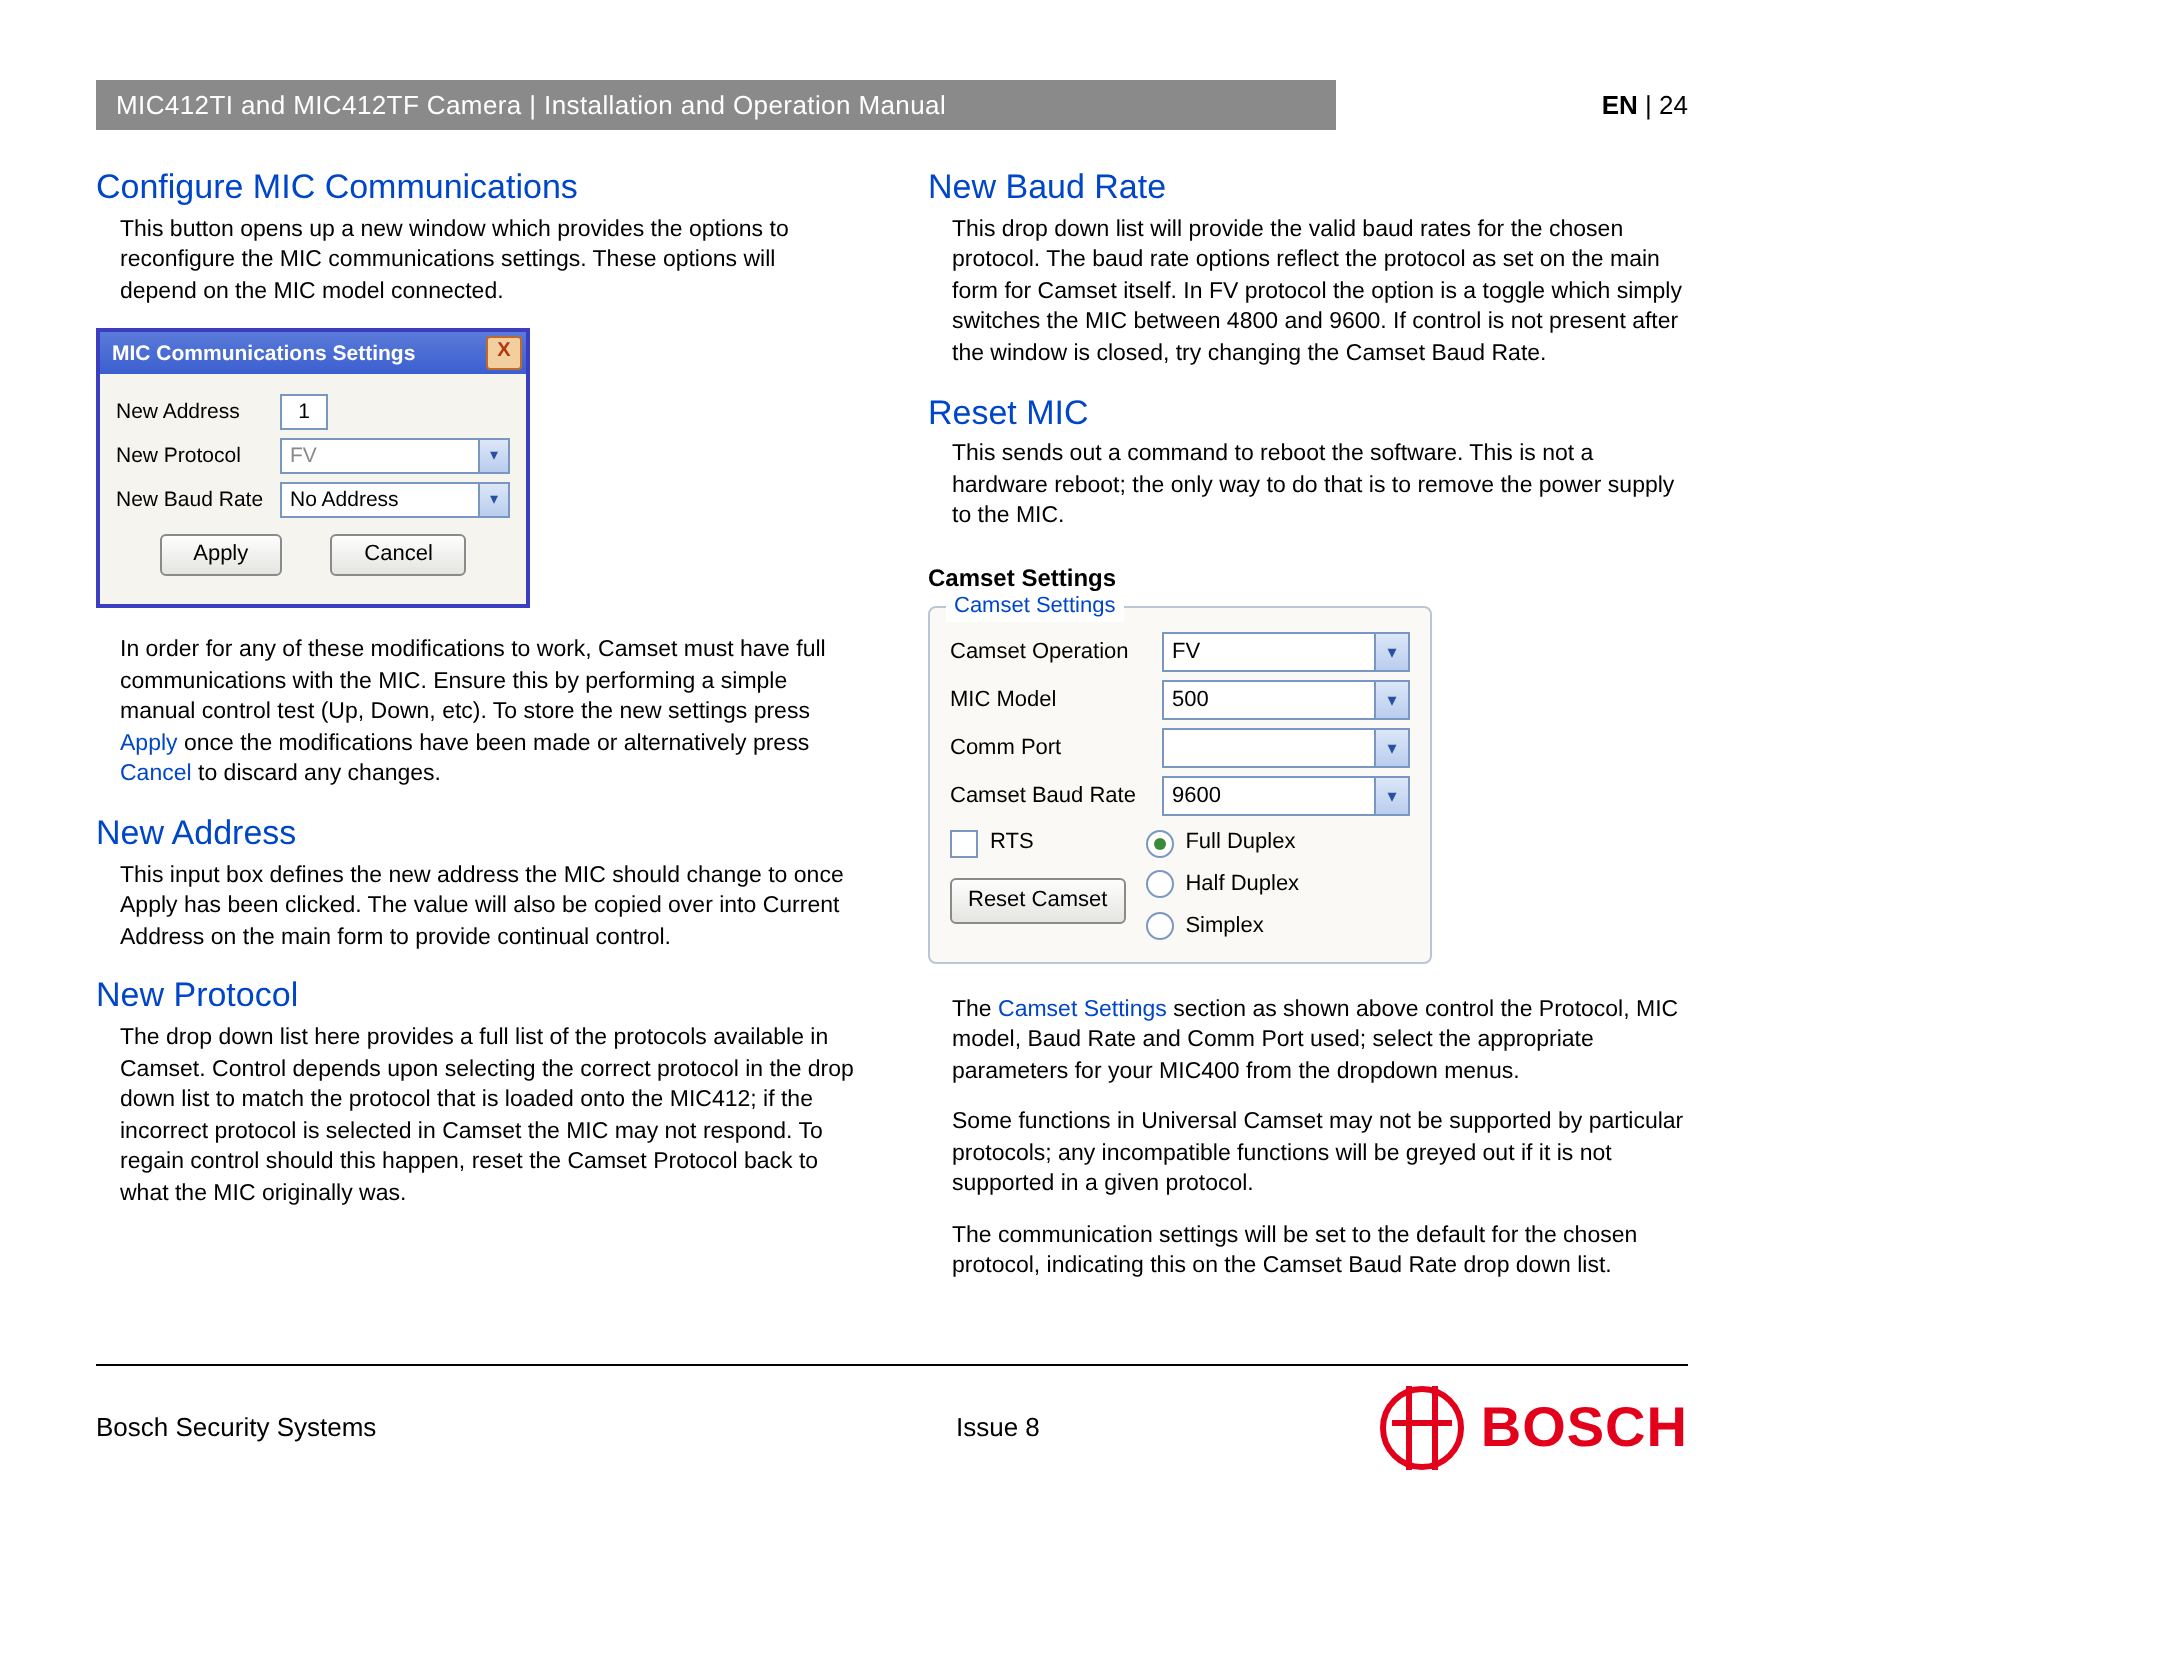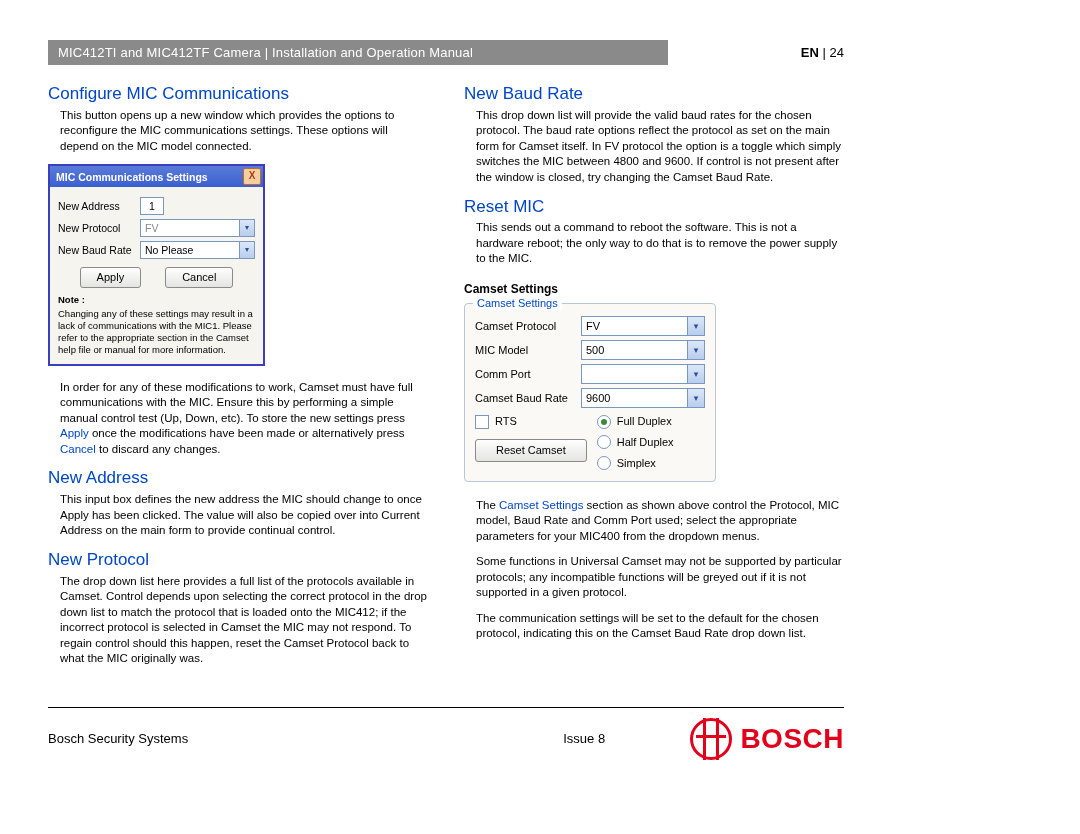--- a/index.html
+++ b/index.html
@@ -34,29 +34,29 @@
   .gbox{border:1px solid #b9c6d8;border-radius:4px;width:230px;padding:8px 10px 10px 10px;margin:4px 0 16px 0;position:relative;background:#faf9f5;font-size:11px;}
   .gbox-title{position:absolute;top:-8px;left:8px;background:#fff;padding:0 4px;color:#0046c8;font-size:11px;}
   .g-row{display:flex;align-items:center;margin:4px 0;}
   .g-row label{width:106px;}
   .g-combo{flex:1;border:1px solid #7a97c2;background:#fff;height:20px;display:flex;align-items:center;justify-content:space-between;padding-left:4px;box-sizing:border-box;}
   .g-combo .cb{width:16px;height:18px;background:linear-gradient(#dce7f7,#b9cdee);border-left:1px solid #7a97c2;display:flex;align-items:center;justify-content:center;color:#2a4fa0;font-size:9px;}
   .g-bottom{display:flex;align-items:flex-start;margin-top:6px;gap:10px;}
   .g-left{display:flex;flex-direction:column;gap:10px;}
   .g-chk{display:flex;align-items:center;gap:6px;}
   .chkbox{width:12px;height:12px;border:1px solid #7a97c2;background:#fff;}
-  .g-btn{border:1px solid #8a8a8a;background:linear-gradient(#fefefe,#e4e4e0);border-radius:3px;padding:3px 20px;font-size:11px;white-space:nowrap;}
+  .g-btn{border:1px solid #8a8a8a;background:linear-gradient(#fefefe,#e4e4e0);border-radius:3px;padding:3px 8px;font-size:11px;white-space:nowrap;}
   .g-radios{display:flex;flex-direction:column;gap:6px;}
   .g-radio{display:flex;align-items:center;gap:6px;}
   .rdo{width:12px;height:12px;border:1px solid #7a97c2;border-radius:50%;background:#fff;display:flex;align-items:center;justify-content:center;}
   .rdo.sel::after{content:"";width:6px;height:6px;border-radius:50%;background:#3a8a3a;}
   .hr{border:none;border-top:1px solid #000;margin:30px 0 10px 0;}
   .footer{display:flex;align-items:center;justify-content:space-between;font-size:13px;}
   .footer-left{flex:0 0 430px;}
-  .footer-mid{flex:1;text-align:center;}
+  .footer-mid{flex:1;}
   .logo{display:flex;align-items:center;gap:8px;}
   .logo-ring{width:36px;height:36px;border:3px solid #e3001b;border-radius:50%;position:relative;}
   .logo-ring::before{content:"";position:absolute;left:10px;right:10px;top:-3px;bottom:-3px;border-left:3px solid #e3001b;border-right:3px solid #e3001b;}
   .logo-ring::after{content:"";position:absolute;left:3px;right:3px;top:14px;height:3px;background:#e3001b;}
   .logo-text{color:#e3001b;font-weight:bold;font-size:28px;letter-spacing:.5px;}
 </style>
 </head>
 <body>
 
 <div class="page">
@@ -88,32 +88,28 @@
           <div class="dlg-row">
             <label>New Protocol</label>
             <div class="dlg-in grey">
               <span>FV</span>
                 <span class="combo-btn">▾</span>
             </div>
           </div>
           <div class="dlg-row">
             <label>New Baud Rate</label>
             <div class="dlg-in">
-              <span>No Please</span>
+              <span>No Address</span>
                 <span class="combo-btn">▾</span>
             </div>
           </div>
           <div class="dlg-btns">
             <div class="dlg-btn">Apply</div>
             <div class="dlg-btn">Cancel</div>
           </div>
-          <div class="dlg-note">
-            <b>Note :</b>
-            <span>Changing any of these settings may result in a lack of communications with the MIC1.  Please refer to the appropriate section in the Camset help file or manual for more information.</span>
-          </div>
         </div>
       </div>
 
       <p>
         <span>In order for any of these modifications to work, Camset must have full communications with the MIC. Ensure this by performing a simple manual control test (Up, Down, etc). To store the new settings press </span><span class="inline-link">Apply</span><span> once the modifications have been made or alternatively press </span><span class="inline-link">Cancel</span><span> to discard any changes.</span>
       </p>
 
       <div class="h-link">New Address</div>
       <p>This input box defines the new address the MIC should change to once Apply has been clicked. The value will also be copied over into Current Address on the main form to provide continual control.</p>
 
@@ -126,21 +122,21 @@
       <p>This drop down list will provide the valid baud rates for the chosen protocol. The baud rate options reflect the protocol as set on the main form for Camset itself. In FV protocol the option is a toggle which simply switches the MIC between 4800 and 9600. If control is not present after the window is closed, try changing the Camset Baud Rate.</p>
 
       <div class="h-link">Reset MIC</div>
       <p>This sends out a command to reboot the software. This is not a hardware reboot; the only way to do that is to remove the power supply to the MIC.</p>
 
       <div class="h-bold">Camset Settings</div>
 
       <div class="gbox">
         <div class="gbox-title">Camset Settings</div>
         <div class="g-row">
-          <label>Camset Protocol</label>
+          <label>Camset Operation</label>
           <div class="g-combo">
               <span>FV</span>
               <span class="cb">▾</span>
             </div>
         </div>
         <div class="g-row">
           <label>MIC Model</label>
           <div class="g-combo">
               <span>500</span>
               <span class="cb">▾</span>

